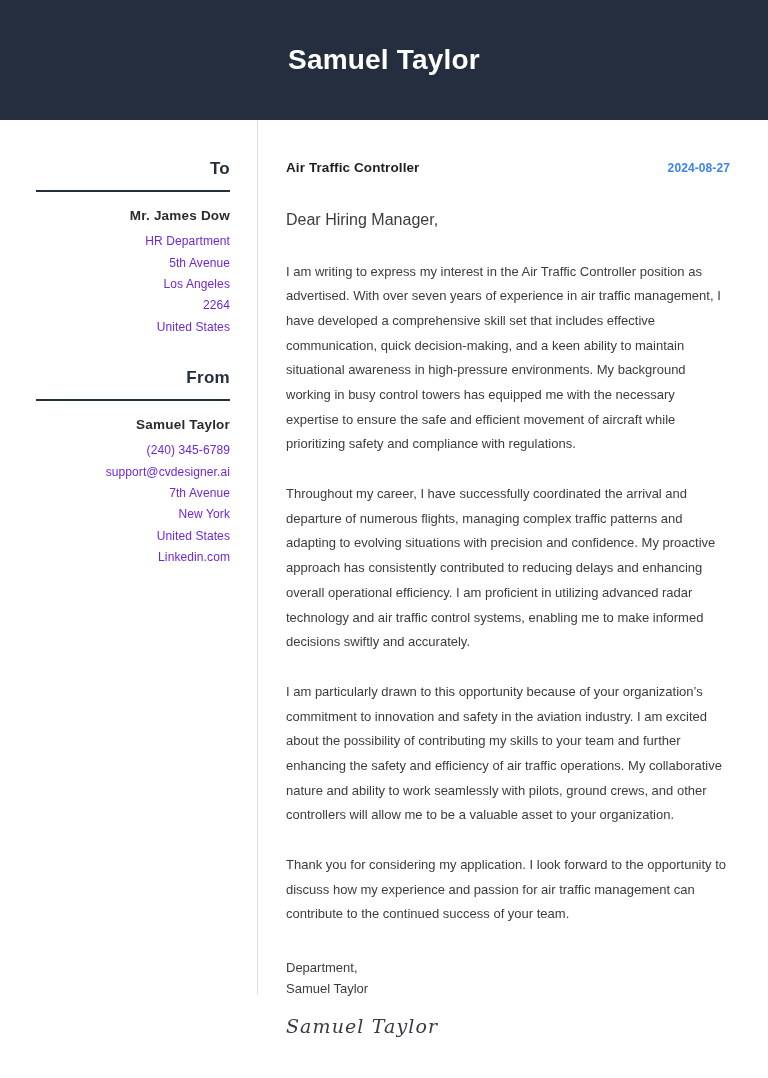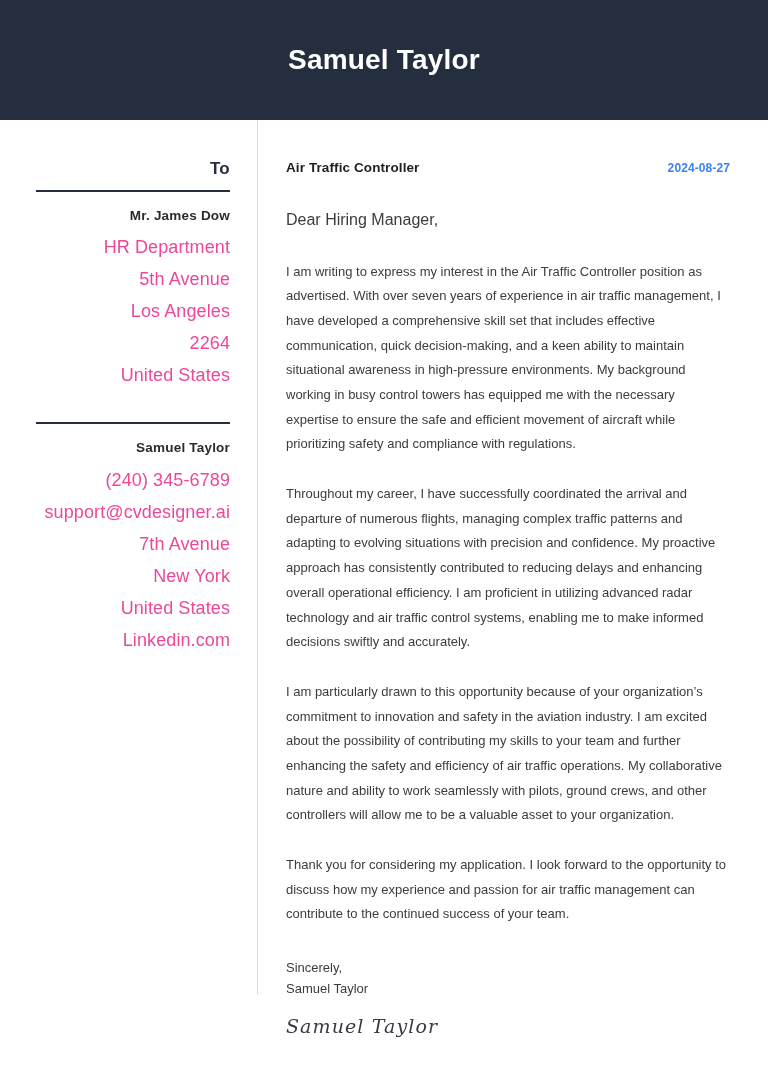--- a/index.html
+++ b/index.html
@@ -79,22 +79,22 @@
   }
   .block-name {
     font-size: 13.5px;
     font-weight: bold;
     color: #2b2b2b;
     margin-bottom: 6px;
     line-height: 1.45;
     letter-spacing: 0.2px;
   }
   .block-line {
-    font-size: 18px;
-    color: #ec4899;
+    font-size: 12px;
+    color: #6d28d9;
     line-height: 1.78;
     letter-spacing: 0.1px;
   }
   .sec-gap { height: 31px; }
 
   
   .letter {
     flex: 1 1 auto;
     box-sizing: border-box;
     padding: 40px 38px 0 29px;
@@ -170,20 +170,21 @@
         <div class="block-line">HR Department</div>
         <div class="block-line">5th Avenue</div>
         <div class="block-line">Los Angeles</div>
         <div class="block-line">2264</div>
         <div class="block-line">United States</div>
       </section>
 
       <div class="sec-gap"></div>
 
       <section>
+        <div class="sec-title">From</div>
         <div class="sec-rule"></div>
         <div class="block-name">Samuel Taylor</div>
         <div class="block-line">(240) 345-6789</div>
         <div class="block-line">support@cvdesigner.ai</div>
         <div class="block-line">7th Avenue</div>
         <div class="block-line">New York</div>
         <div class="block-line">United States</div>
         <div class="block-line">Linkedin.com</div>
       </section>
 
@@ -196,21 +197,21 @@
         <div class="letter-date">2024-08-27</div>
       </div>
 
       <div class="salutation">Dear Hiring Manager,</div>
 
       <p class="para">I am writing to express my interest in the Air Traffic Controller position as advertised. With over seven years of experience in air traffic management, I have developed a comprehensive skill set that includes effective communication, quick decision-making, and a keen ability to maintain situational awareness in high-pressure environments. My background working in busy control towers has equipped me with the necessary expertise to ensure the safe and efficient movement of aircraft while prioritizing safety and compliance with regulations.</p>
       <p class="para">Throughout my career, I have successfully coordinated the arrival and departure of numerous flights, managing complex traffic patterns and adapting to evolving situations with precision and confidence. My proactive approach has consistently contributed to reducing delays and enhancing overall operational efficiency. I am proficient in utilizing advanced radar technology and air traffic control systems, enabling me to make informed decisions swiftly and accurately.</p>
       <p class="para">I am particularly drawn to this opportunity because of your organization’s commitment to innovation and safety in the aviation industry. I am excited about the possibility of contributing my skills to your team and further enhancing the safety and efficiency of air traffic operations. My collaborative nature and ability to work seamlessly with pilots, ground crews, and other controllers will allow me to be a valuable asset to your organization.</p>
       <p class="para">Thank you for considering my application. I look forward to the opportunity to discuss how my experience and passion for air traffic management can contribute to the continued success of your team.</p>
 
-      <div class="closing">Sincerely,</div>
+      <div class="closing">Department,</div>
       <div class="closing" style="margin-top:0;">Samuel Taylor</div>
 
       <div class="signature">Samuel Taylor</div>
 
     </main>
 
   </div>
 </div>
 
 </body></html>

